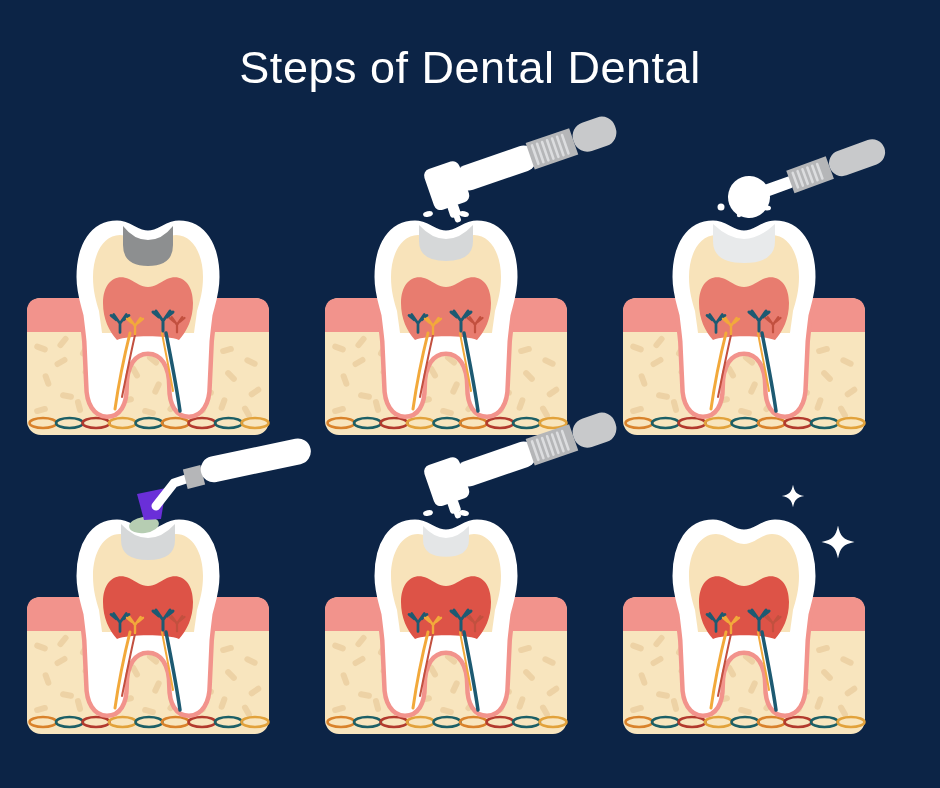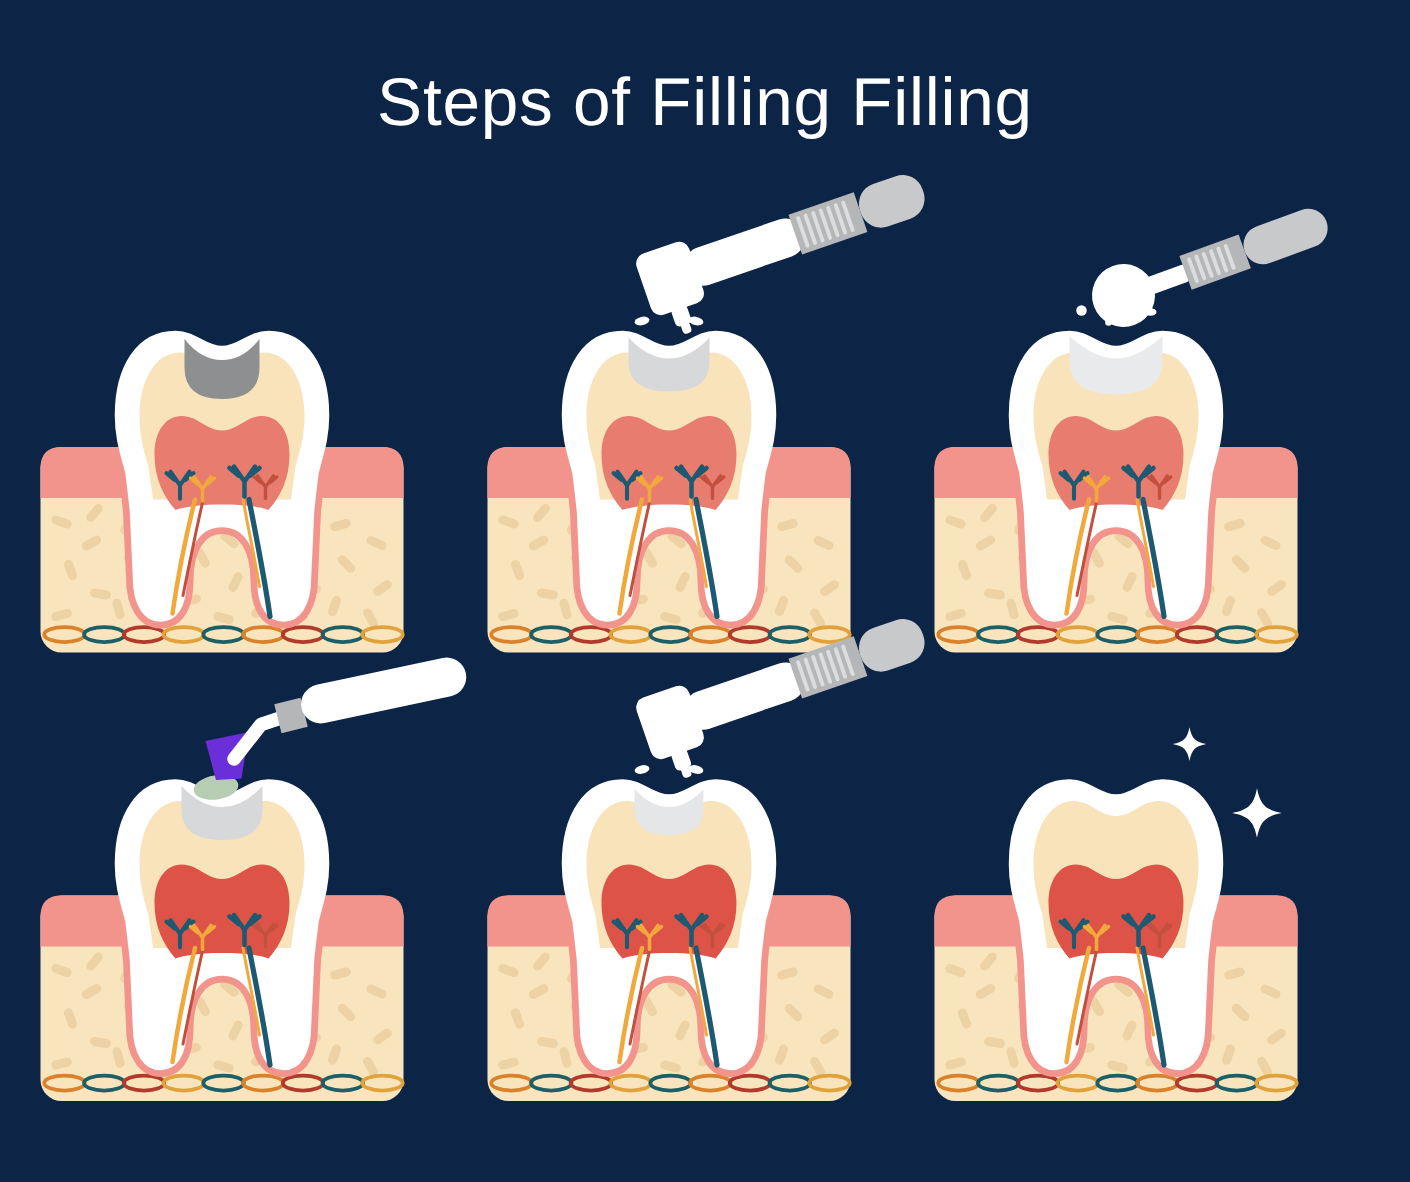--- a/index.html
+++ b/index.html
@@ -18,21 +18,21 @@
   .title{position:absolute;top:42px;left:0;width:100%;margin:0;text-align:center;
          color:var(--title-color);font-size:45px;font-weight:500;letter-spacing:.5px;}
   svg.panel{position:absolute;overflow:visible;}
   .row-1{--pulp:var(--pulp-row1);}
   .row-2{--pulp:var(--pulp-row2);}
 </style>
 </head>
 <body>
 
 <div class="canvas">
-  <h1 class="title">Steps of Filling Filling</h1>
+  <h1 class="title">Steps of Dental Dental</h1>
 
   <svg width="0" height="0" style="position:absolute" aria-hidden="true">
     <defs>
       <path id="toothpath" d="M6,58 C6,26 20,4 44,4 C57,4 63,14 75,14 C87,14 93,4 106,4 C130,4 144,26 144,58 C144,74 140,84 137,96 C136,104 135,112 134,122 L132,166 C132,184 125,193 116,193 C107,193 101,185 101,168 C101,146 92,130 75,130 C58,130 49,146 49,168 C49,185 43,193 34,193 C25,193 18,184 18,166 L16,122 C15,112 14,104 13,96 C10,84 6,74 6,58 Z"></path>
       <clipPath id="rootclip">
           <rect x="-15" y="100" width="180" height="115"></rect>
         </clipPath>
       <path id="forkpath" d="M0,15 L0,5 M0,5 L-7,-5 M-4,1 L-10,-4 M0,5 L7,-5 M4,1 L10,-4"></path>
       <path id="star" d="M0,-15 C2,-5 5,-2 15,0 C5,2 2,5 0,15 C-2,5 -5,2 -15,0 C-5,-2 -2,-5 0,-15 Z"></path>
 

